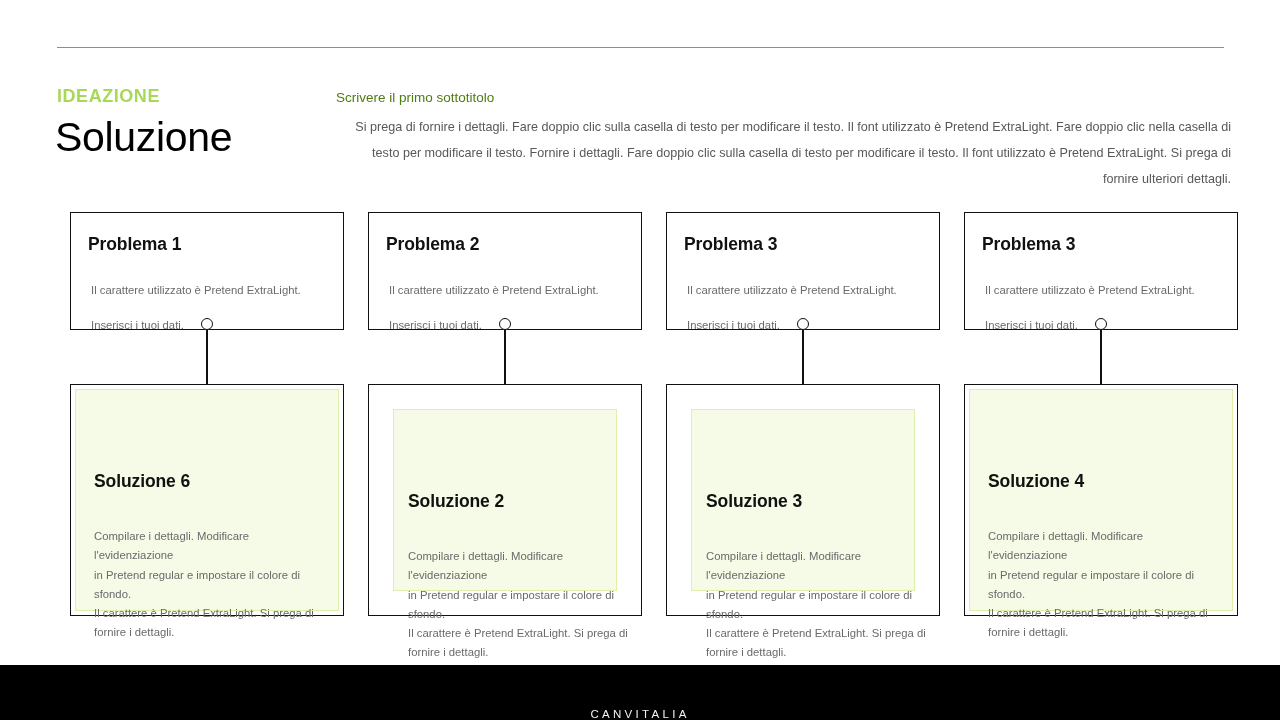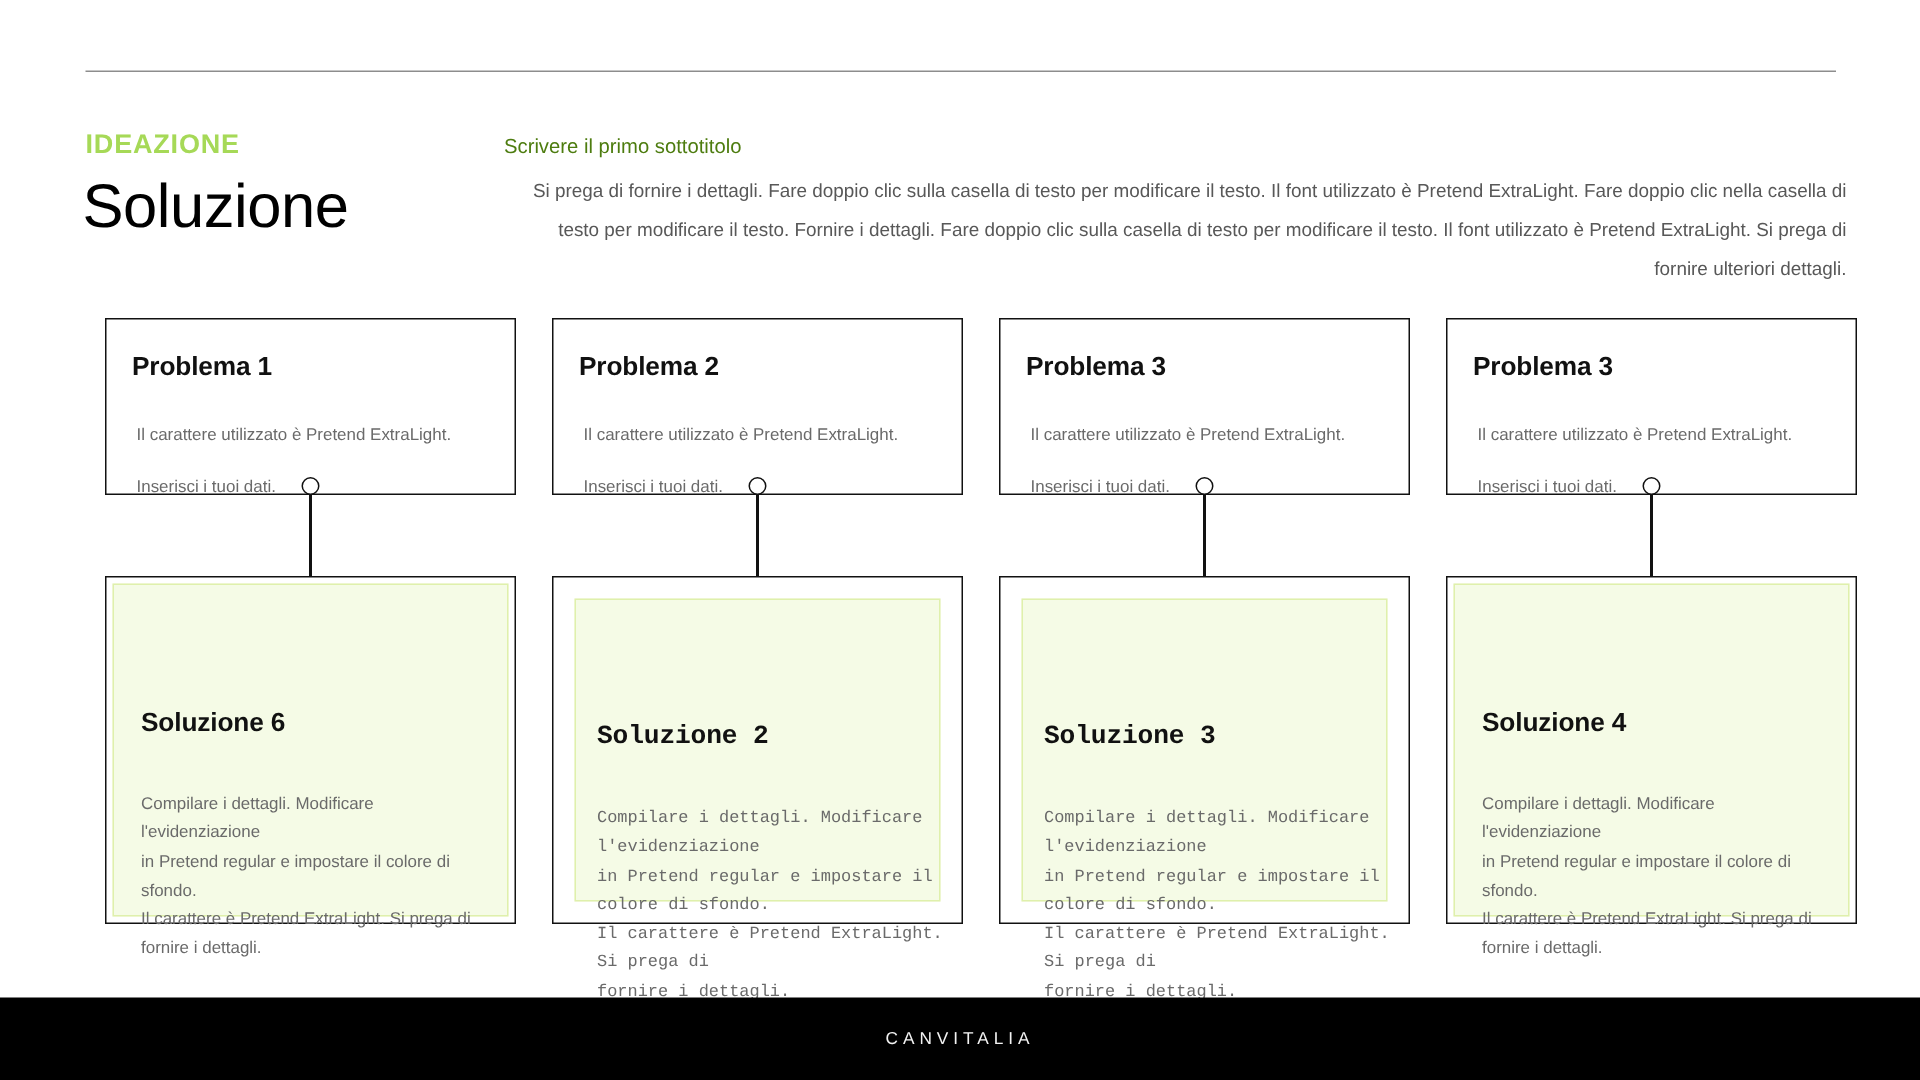--- a/index.html
+++ b/index.html
@@ -167,21 +167,21 @@
     position: absolute;
     left: 0;
     top: 172px;
     width: 274px;
     height: 232px;
     border: 1.6px solid #111111;
     background: #ffffff;
     padding: 4px;
   }
 
-  .solution-card.inset-wide { padding: 14px; font-family: Liberation Mono, monospace; }
+  .solution-card.inset-wide { padding: 24px; }
 
   .solution-fill {
     width: 100%;
     height: 100%;
     background: #f5fbe6;
     border: 1px solid #dff0ac;
     position: relative;
   }
 
   .solution-title {
@@ -215,21 +215,21 @@
 
   
   .footer {
     position: absolute;
     left: 0;
     top: 665px;
     width: 1280px;
     height: 55px;
     background: #000000;
     display: flex;
-    align-items: center;
+    align-items: flex-end;
     justify-content: center;
   }
 
   .footer-brand {
     color: #f2f2f2;
     font-size: 11.5px;
     font-weight: 400;
     letter-spacing: 3.3px;
   }
 </style>

